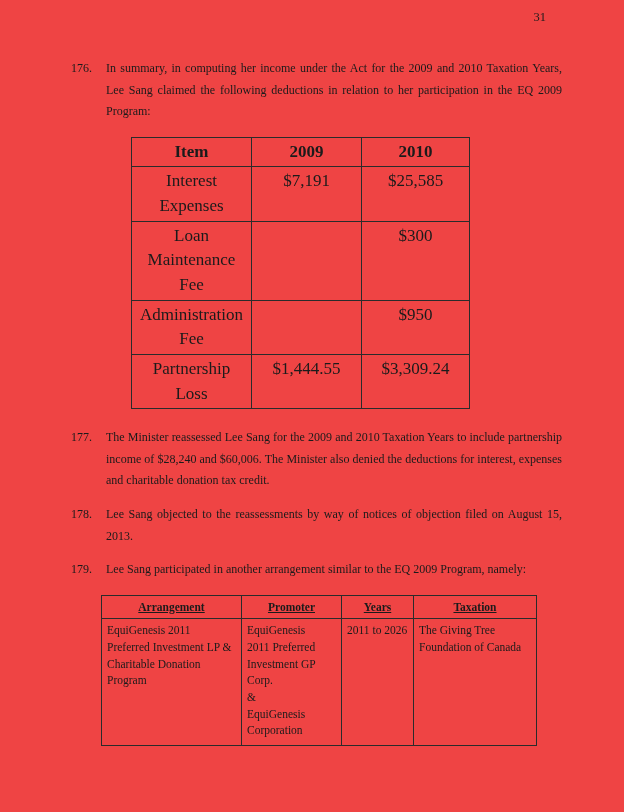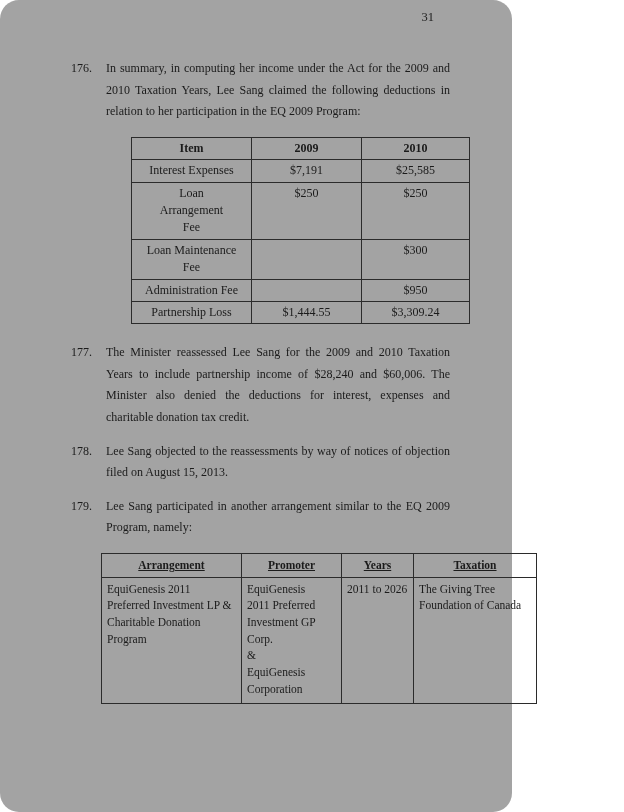--- a/index.html
+++ b/index.html
@@ -7,24 +7,23 @@
   body {
     width: 624px;
     height: 812px;
     font-family: "Liberation Serif", "DejaVu Serif", serif;
     color: #1b1b1b;
     position: relative;
     overflow: hidden;
   }
   .page {
     position: relative;
-    width: 512px;
+    width: 624px;
     height: 812px;
-    background: #a3a3a3;
-    border-radius: 19px;
+    background: #ef4444;
   }
   .page-number {
     position: absolute;
     top: 10px;
     right: 78px;
     font-size: 12.5px;
   }
   .content {
     padding: 58px 62px 0 65px;
     margin-left: 6px;
@@ -42,21 +41,21 @@
   }
   .para-text {
     flex: 1;
     font-size: 12px;
     line-height: 1.8;
     text-align: justify;
   }
   table {
     border-collapse: collapse;
     table-layout: fixed;
-    font-size: 12px;
+    font-size: 17px;
   }
   td, th {
     border: 1px solid #2b2b2b;
     vertical-align: top;
     padding: 2px 5px;
     line-height: 1.45;
     white-space: pre-line;
     overflow: hidden;
   }
   
@@ -114,27 +113,20 @@
           <th class="th-num">2010</th>
         </tr>
       </thead>
       <tbody>
         <tr>
           <td class="c-item">Interest Expenses</td>
           <td class="c-num">$7,191</td>
           <td class="c-num">$25,585</td>
         </tr>
         <tr>
-          <td class="c-item">Loan
-Arrangement
-Fee</td>
-          <td class="c-num">$250</td>
-          <td class="c-num">$250</td>
-        </tr>
-        <tr>
           <td class="c-item">Loan Maintenance Fee</td>
           <td class="c-num"></td>
           <td class="c-num">$300</td>
         </tr>
         <tr>
           <td class="c-item">Administration Fee</td>
           <td class="c-num"></td>
           <td class="c-num">$950</td>
         </tr>
         <tr>

